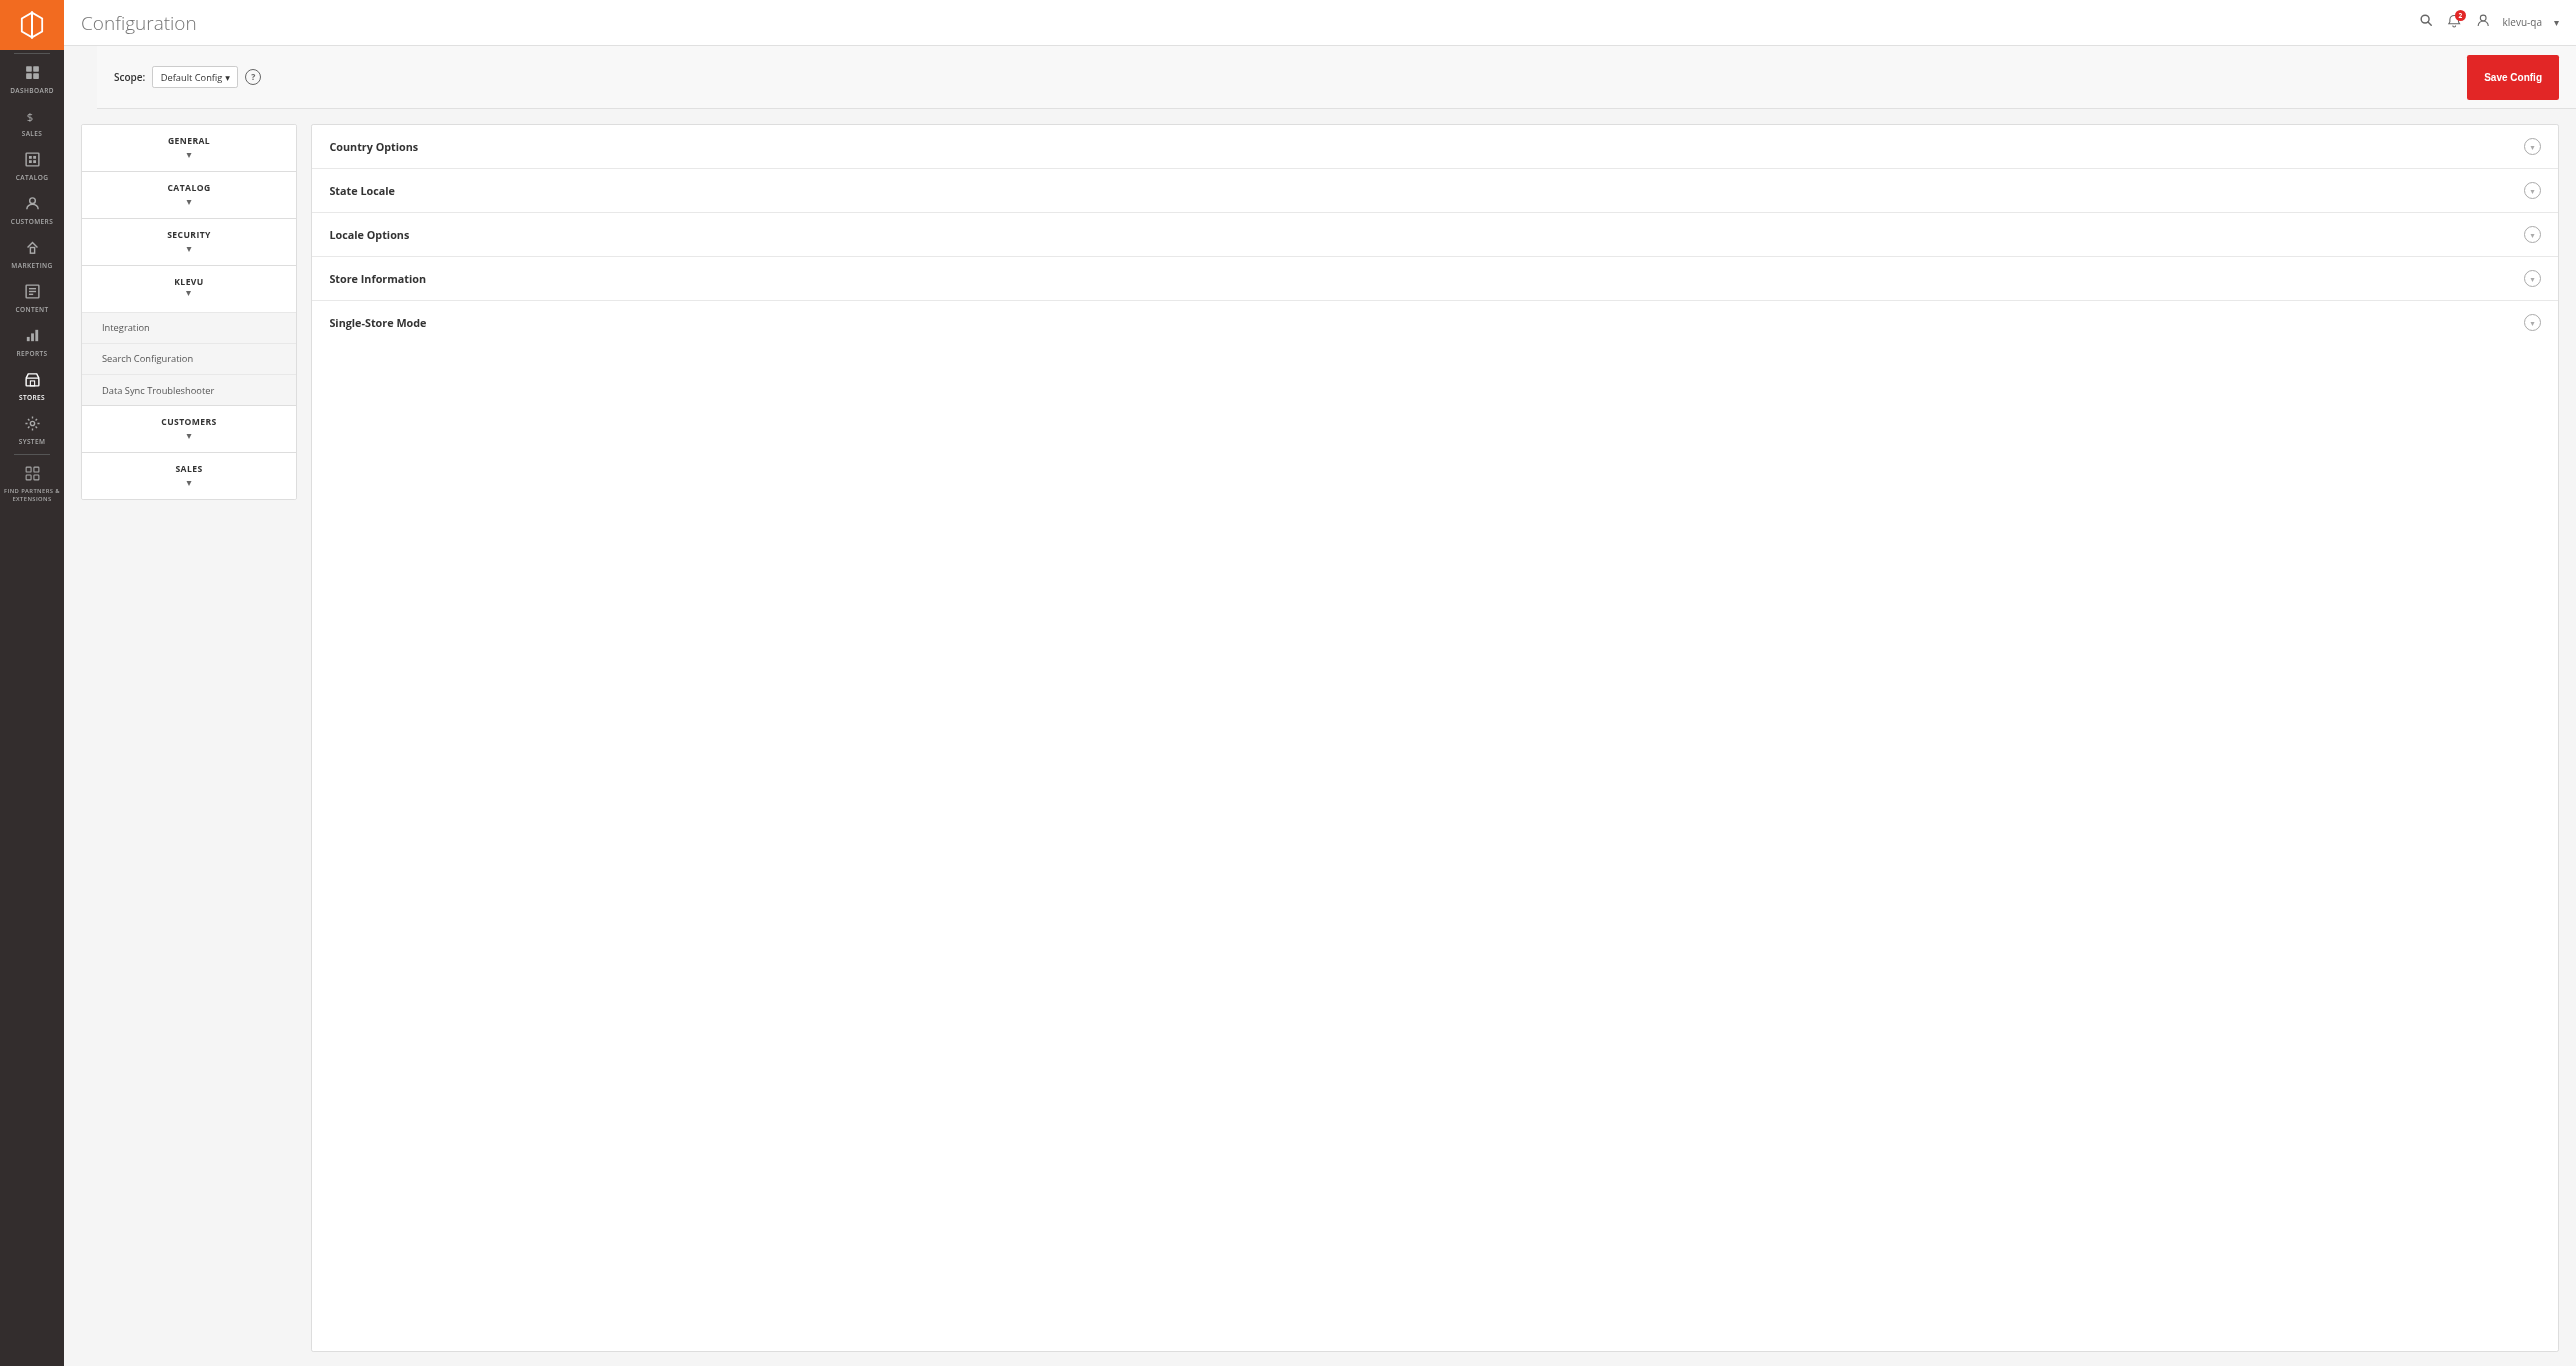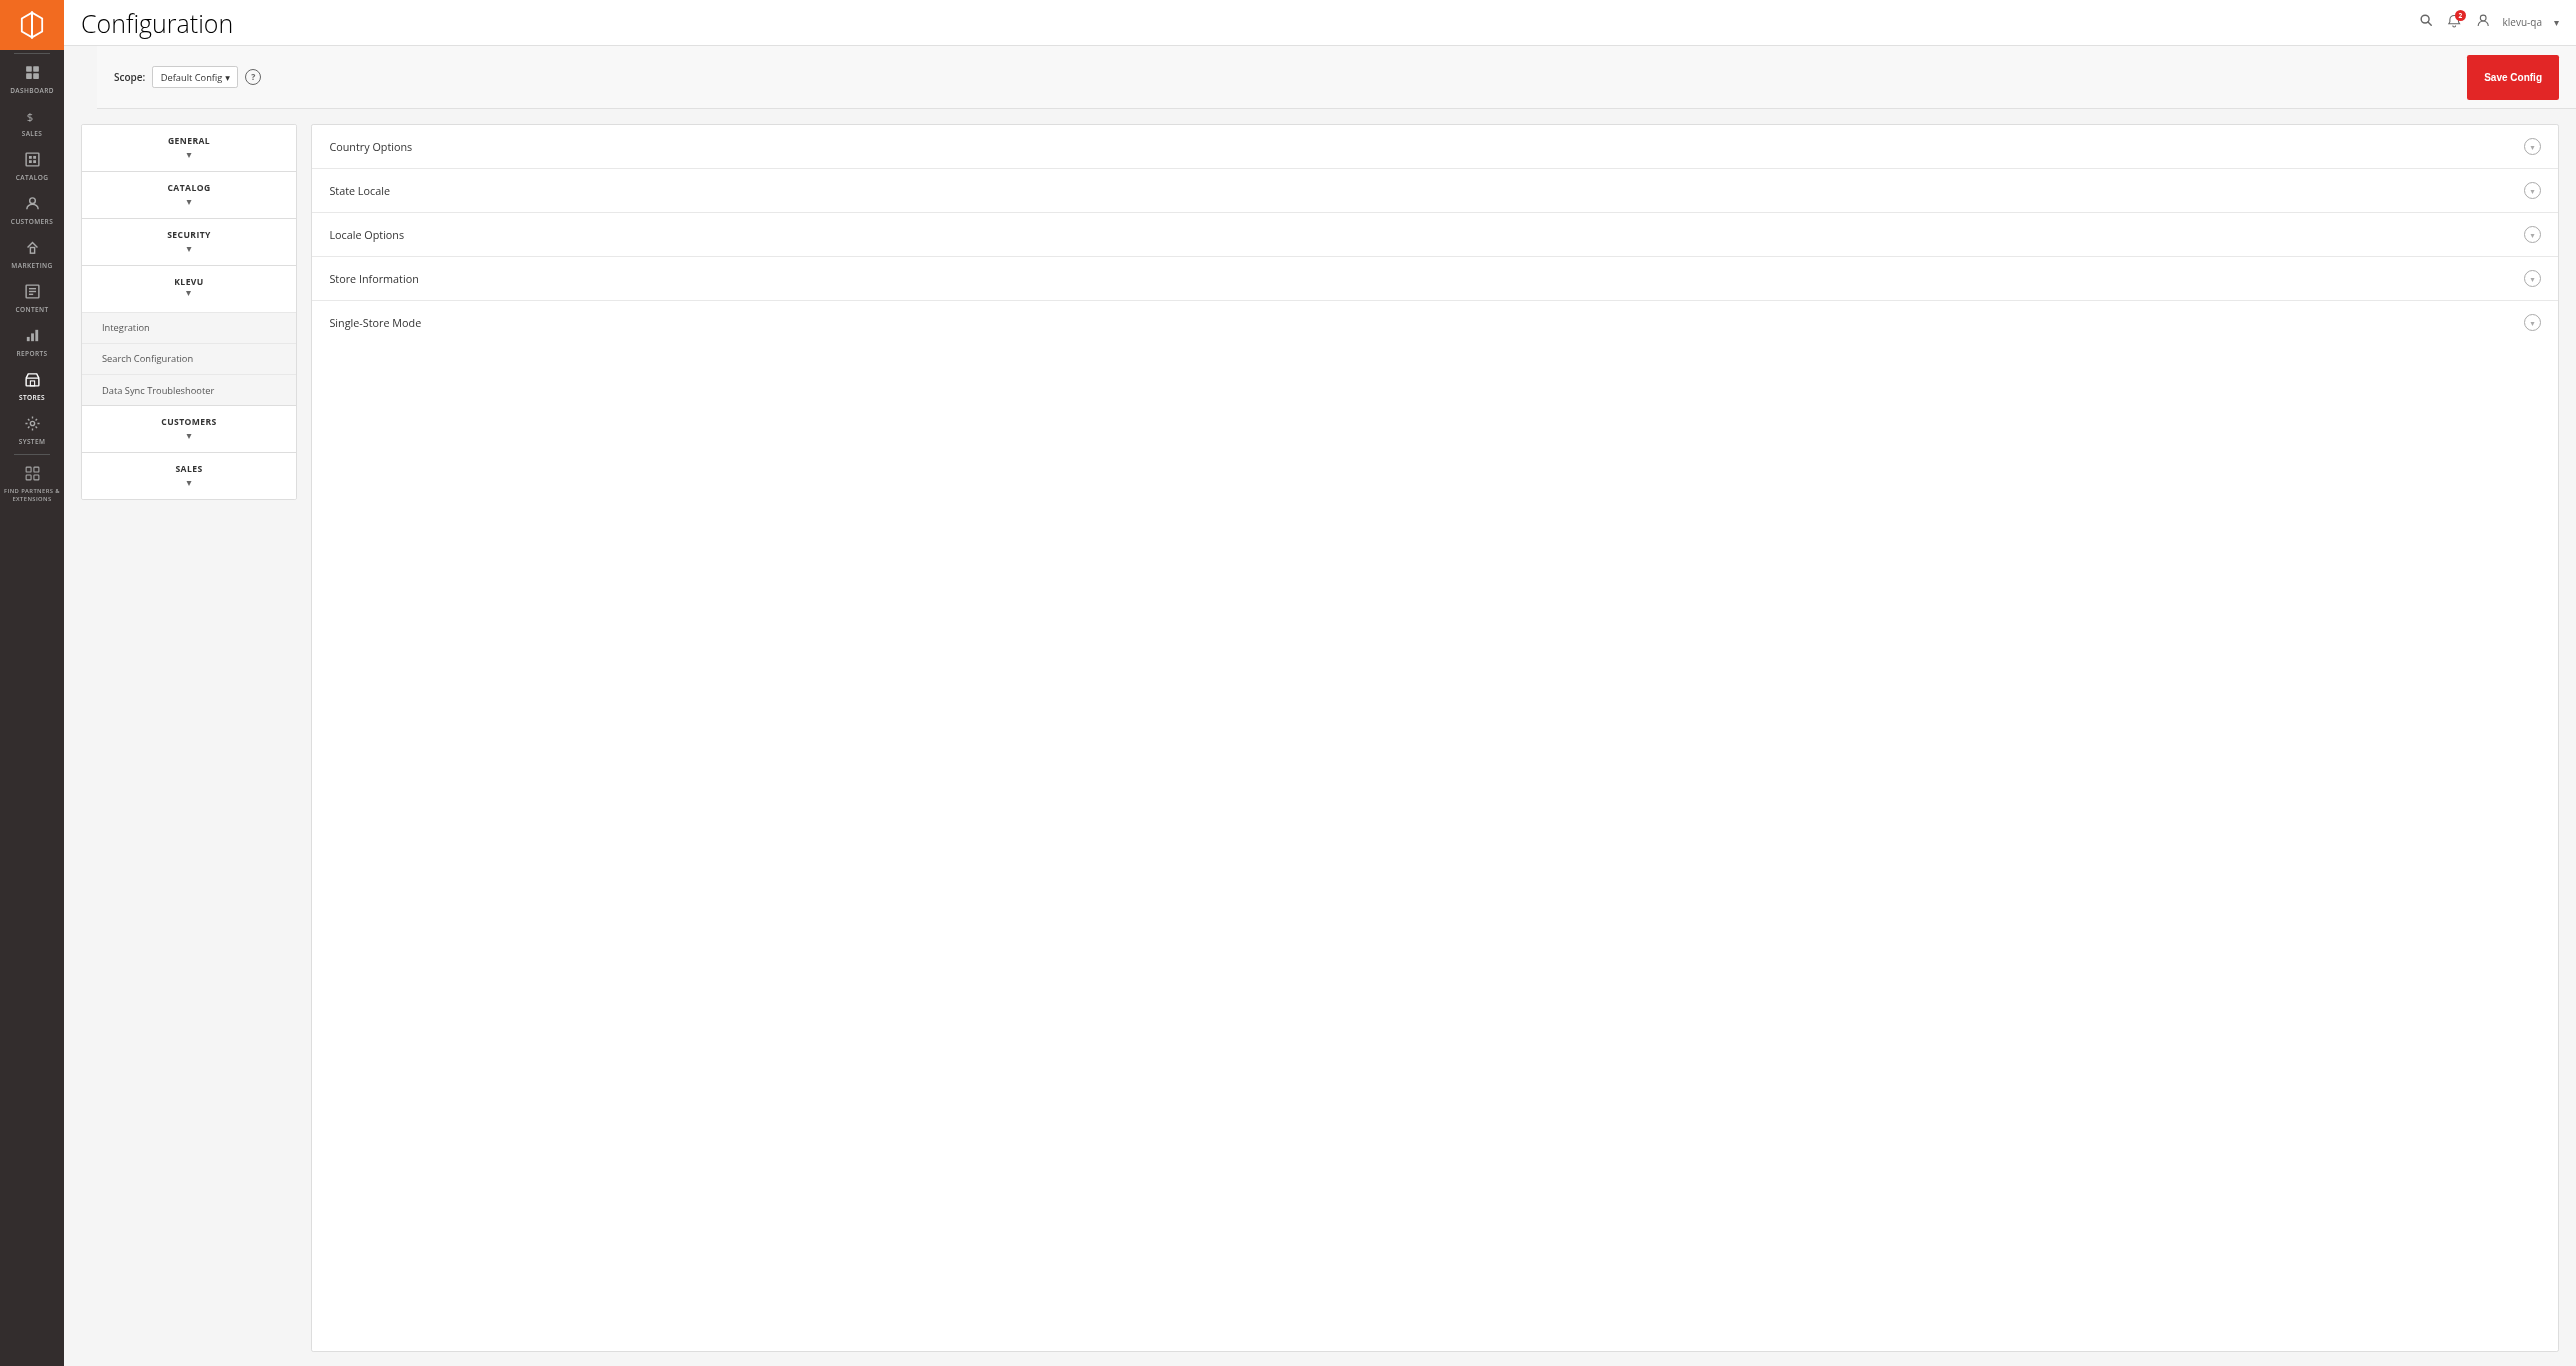--- a/index.html
+++ b/index.html
@@ -73,23 +73,23 @@
       background: #fff;
       height: 46px;
       display: flex;
       align-items: center;
       justify-content: space-between;
       padding: 0 17px;
       border-bottom: 0.7px solid #e0e0e0;
       flex-shrink: 0;
     }
     .page-title {
-      font-size: 25px;
+      font-size: 19px;
       font-weight: 300;
-      color: #000000;
+      color: #737373;
     }
     .topbar-right {
       display: flex;
       align-items: center;
       gap: 14.4px;
     }
     .topbar-icon {
       color: #666;
       cursor: pointer;
       font-size: 13px;
@@ -250,21 +250,21 @@
       align-items: center;
       justify-content: space-between;
       padding: 13px 17px;
       border-bottom: 0.7px solid #e8e8e8;
       cursor: pointer;
     }
     .config-option:last-child { border-bottom: none; }
     .config-option-title {
       font-size: 10.8px;
       color: #333;
-      font-weight: 400;
+      font-weight: 700;
     }
     .circle-chevron {
       width: 17px;
       height: 17px;
       border-radius: 50%;
       border: 1.4px solid #aaa;
       display: flex;
       align-items: center;
       justify-content: center;
       font-size: 8px;

